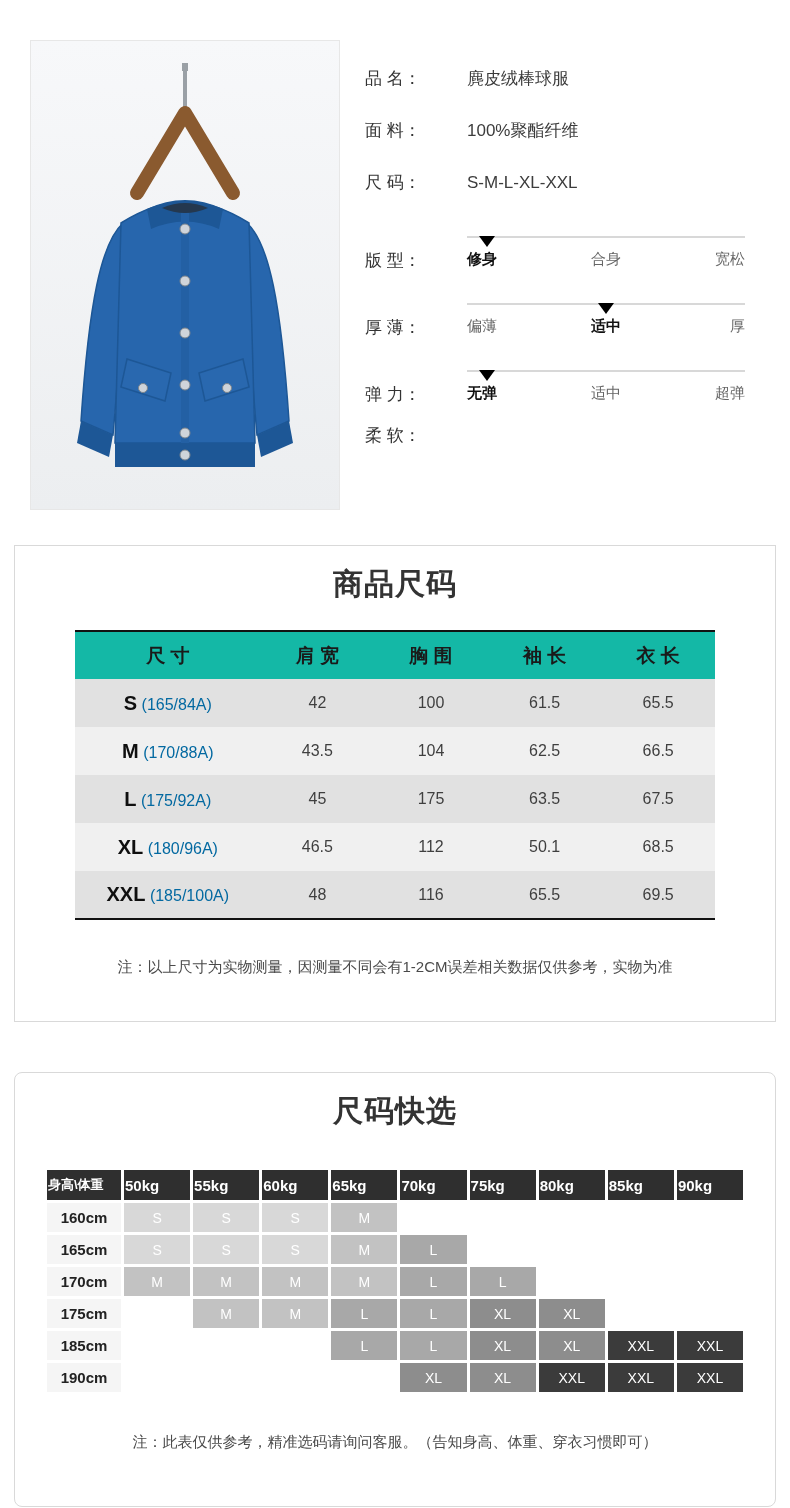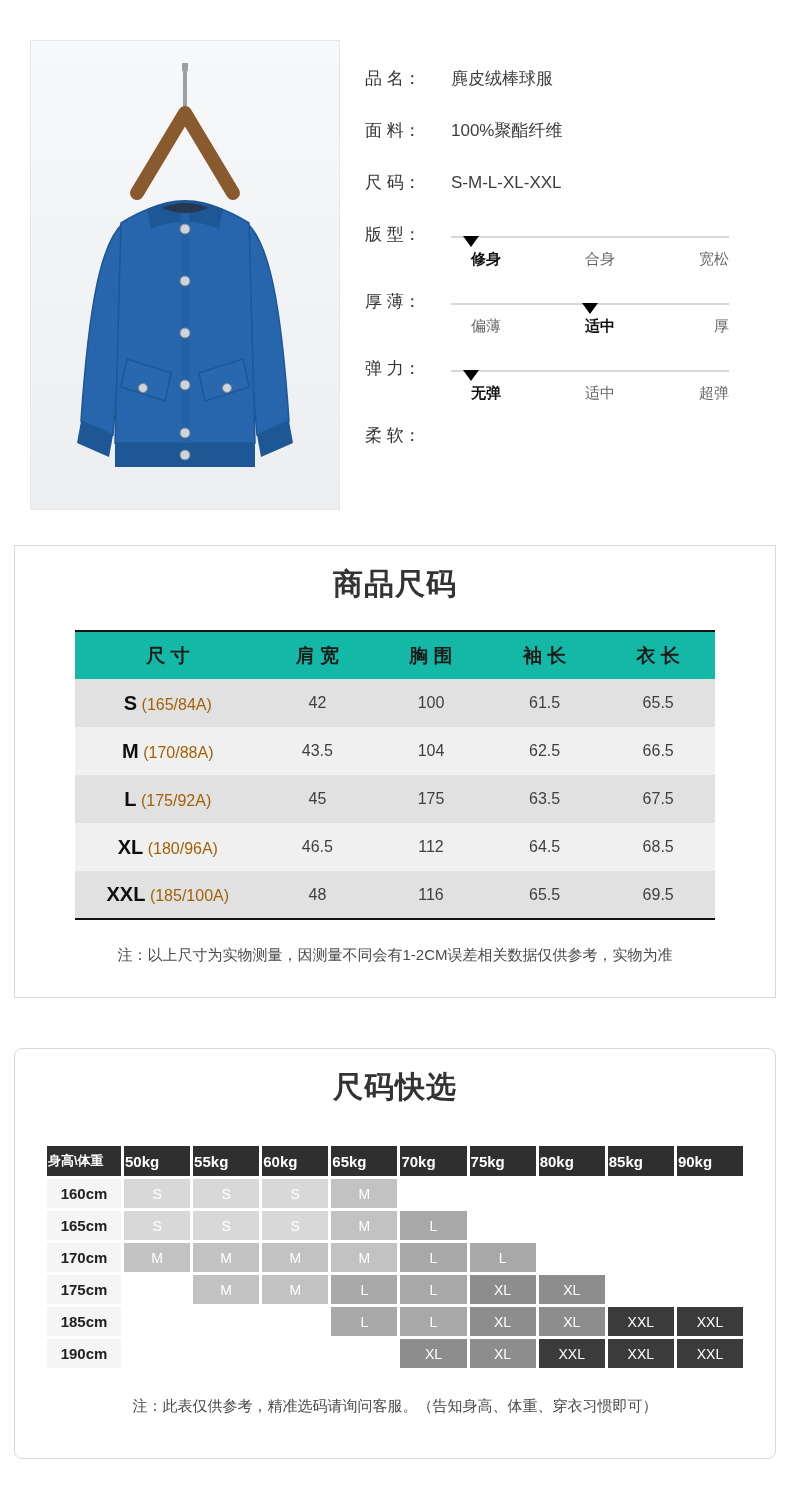--- a/index.html
+++ b/index.html
@@ -17,40 +17,40 @@
   .photo {
     position: absolute; left: 30px; top: 40px;
     width: 310px; height: 470px;
     border: 1px solid #e7e7e7;
     background: linear-gradient(#f7f8fa, #edeff1);
     overflow: hidden;
   }
   .photo svg { display:block; }
 
   .attrs { position: absolute; left: 365px; top: 70px; width: 412px; }
-  .attr-row { display: flex; align-items: flex-start; margin-bottom: 34px; }
+  .attr-row { display: flex; align-items: flex-end; margin-bottom: 34px; gap: 16px; }
   .attr-label {
     flex: none; width: 86px;
     font-size: 17px; line-height: 18px; color: #333; font-weight: 500;
     white-space: nowrap;
   }
   .attr-value { font-size: 17px; line-height: 18px; color: #3c3c3c; }
 
   #attr-sliders { margin-top: 6px; }
   .slider-row { margin-bottom: 23px; }
   .slider { position: relative; width: 278px; height: 44px; }
   .slider-line { position: absolute; top: 10px; left: 0; right: 0; height: 2px; background: #d8d8d8; }
   .slider-marker {
     position: absolute; top: 10px; width: 0; height: 0;
     border-left: 8px solid transparent; border-right: 8px solid transparent;
     border-top: 11px solid #000;
   }
   .slider-marker.pos0 { left: 12px; }
   .slider-marker.pos1 { left: calc(50% - 8px); }
-  .slider-labels { position: absolute; top: 24px; left: 0; right: 0; height: 17px; font-size: 15px; color: #666; margin-left: 20px; }
+  .slider-labels { position: absolute; top: 24px; left: 0; right: 0; height: 17px; font-size: 15px; color: #666; }
   .slider-labels span { line-height: 17px; }
   .slider-labels span:nth-child(1) { position: absolute; left: 0; }
   .slider-labels span:nth-child(2) { position: absolute; left: 50%; transform: translateX(-50%); }
   .slider-labels span:nth-child(3) { position: absolute; right: 0; }
   .slider-labels span.sel { color: #111; font-weight: bold; }
 
   
   .box { margin: 0 14px; border: 1px solid #d9d9d9; background:#fff; }
   .box + .box { margin-top: 50px; border-radius: 8px; }
   .section-title {
@@ -68,24 +68,24 @@
   }
   .size-table th {
     height: 48px; background: #14b8a6;
     font-size: 19px; font-weight: bold; color: #1a1a1a; text-align: center;
   }
   .size-table th:first-child { width: 29%; }
   .size-table td { height: 48px; text-align: center; font-size: 16px; color: #3f3f3f; }
   .size-table tr.dark td { background: #e1e1e1; }
   .size-table tr.light td { background: #f0f0f0; }
   .size-cell b { font-size: 20px; color: #0f0f0f; font-weight: bold; }
-  .size-cell .spec { font-size: 16px; color: #a16207; }
+  .size-cell .spec { font-size: 16px; color: #0369a1; }
 
   .note {
-    margin: 4px; padding: 22px 20px 28px;
+    margin: 16px; padding: 22px 20px 28px;
     text-align: center; font-size: 15px; color: #4a4a4a;
   }
 
   
   .quick-table {
     width: 702px; margin: 38px auto 0;
     border-collapse: separate; border-spacing: 3px;
     table-layout: fixed;
   }
   .quick-table th {
@@ -240,21 +240,21 @@
           <td class="size-cell"><b>L</b><span class="spec"> (175/92A)</span></td>
           <td>45</td>
           <td>175</td>
           <td>63.5</td>
           <td>67.5</td>
         </tr>
         <tr class="light">
           <td class="size-cell"><b>XL</b><span class="spec"> (180/96A)</span></td>
           <td>46.5</td>
           <td>112</td>
-          <td>64.5</td>
+          <td>50.1</td>
           <td>68.5</td>
         </tr>
         <tr class="dark">
           <td class="size-cell"><b>XXL</b><span class="spec"> (185/100A)</span></td>
           <td>48</td>
           <td>116</td>
           <td>65.5</td>
           <td>69.5</td>
         </tr>
       </tbody>

